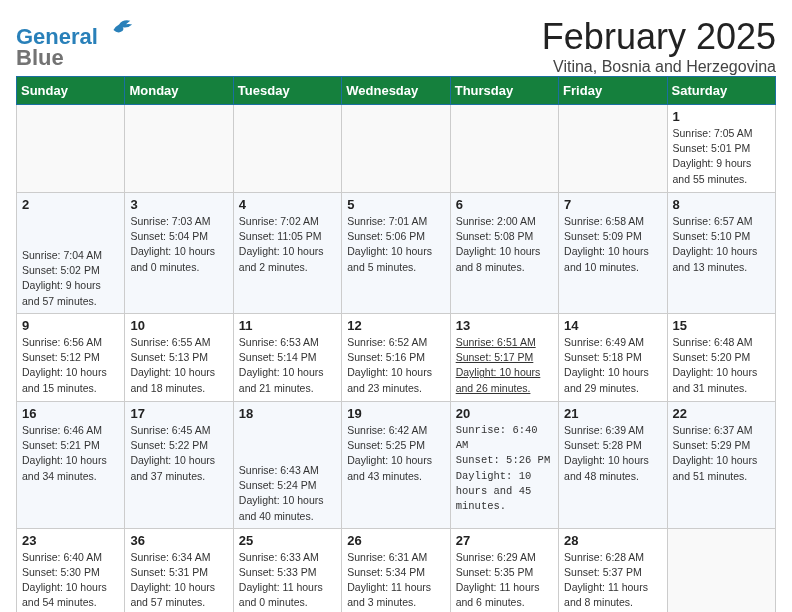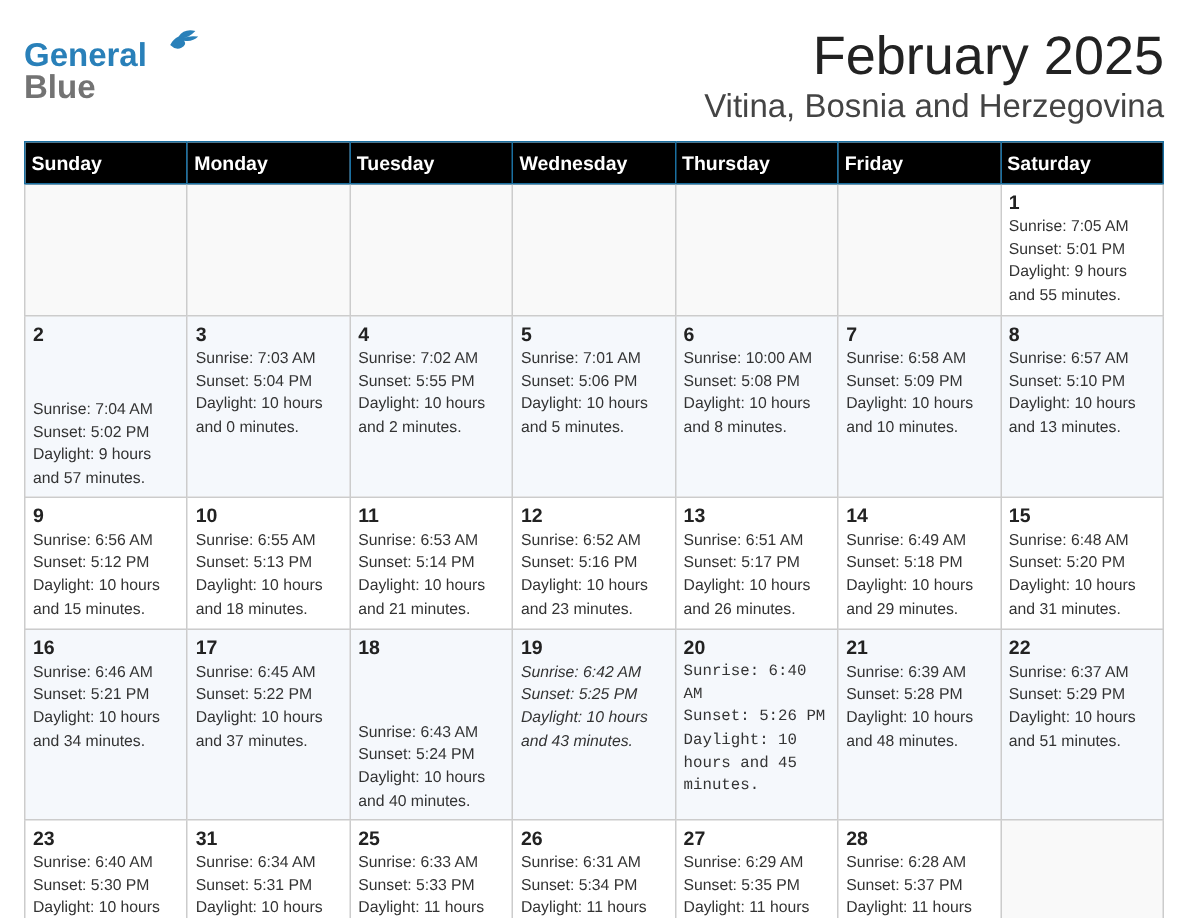--- a/index.html
+++ b/index.html
@@ -7,21 +7,20 @@
       font-family: Arial, sans-serif;
       background: #fff;
       width: 792px;
       min-height: 612px;
       padding: 16px;
     }
     .header {
       display: flex;
       justify-content: space-between;
       align-items: flex-start;
-      margin-bottom: 10px;
       gap: 18px;
     }
     .logo {
       display: flex;
       align-items: center;
     }
     .logo-text {
       font-size: 22px;
       font-weight: bold;
       color: #1a5276;
@@ -37,31 +36,31 @@
     }
     .title-block {
       text-align: right;
     }
     .main-title {
       font-size: 36px;
       font-weight: normal;
       color: #222;
     }
     .subtitle {
-      font-size: 22px;
+      font-size: 16px;
       color: #444;
       text-align: right;
     }
     table {
       width: 100%;
       border-collapse: collapse;
       table-layout: fixed;
     }
     thead tr th {
-      background-color: #000000;
+      background-color: #15803d;
       color: #fff;
       font-size: 13px;
       font-weight: bold;
       padding: 6px 4px;
       text-align: left;
       border: 1px solid #1a6fa0;
     }
     tbody tr td {
       border: 1px solid #ccc;
       vertical-align: top;
@@ -152,32 +151,32 @@
         </td>
         <td>
           <span class="day-num">3</span>
           <div class="day-info" style="white-space: pre-line;">Sunrise: 7:03 AM
 Sunset: 5:04 PM
 Daylight: 10 hours and 0 minutes.</div>
         </td>
         <td>
           <span class="day-num">4</span>
           <div class="day-info" style="white-space: pre-line;">Sunrise: 7:02 AM
-Sunset: 5:55 PM
+Sunset: 11:05 PM
 Daylight: 10 hours and 2 minutes.</div>
         </td>
         <td>
           <span class="day-num">5</span>
           <div class="day-info" style="white-space: pre-line;">Sunrise: 7:01 AM
 Sunset: 5:06 PM
 Daylight: 10 hours and 5 minutes.</div>
         </td>
         <td>
           <span class="day-num">6</span>
-          <div class="day-info" style="white-space: pre-line;">Sunrise: 10:00 AM
+          <div class="day-info" style="white-space: pre-line;">Sunrise: 2:00 AM
 Sunset: 5:08 PM
 Daylight: 10 hours and 8 minutes.</div>
         </td>
         <td>
           <span class="day-num">7</span>
           <div class="day-info" style="white-space: pre-line;">Sunrise: 6:58 AM
 Sunset: 5:09 PM
 Daylight: 10 hours and 10 minutes.</div>
         </td>
         <td>
@@ -207,21 +206,21 @@
 Daylight: 10 hours and 21 minutes.</div>
         </td>
         <td>
           <span class="day-num">12</span>
           <div class="day-info" style="white-space: pre-line;">Sunrise: 6:52 AM
 Sunset: 5:16 PM
 Daylight: 10 hours and 23 minutes.</div>
         </td>
         <td>
           <span class="day-num">13</span>
-          <div class="day-info" style="white-space: pre-line;">Sunrise: 6:51 AM
+          <div class="day-info" style="white-space: pre-line; text-decoration: underline;">Sunrise: 6:51 AM
 Sunset: 5:17 PM
 Daylight: 10 hours and 26 minutes.</div>
         </td>
         <td>
           <span class="day-num">14</span>
           <div class="day-info" style="white-space: pre-line;">Sunrise: 6:49 AM
 Sunset: 5:18 PM
 Daylight: 10 hours and 29 minutes.</div>
         </td>
         <td>
@@ -245,21 +244,21 @@
 Daylight: 10 hours and 37 minutes.</div>
         </td>
         <td>
           <span class="day-num">18</span>
           <div class="day-info" style="white-space: pre-line; margin-top: 42px;">Sunrise: 6:43 AM
 Sunset: 5:24 PM
 Daylight: 10 hours and 40 minutes.</div>
         </td>
         <td>
           <span class="day-num">19</span>
-          <div class="day-info" style="white-space: pre-line; font-style: italic;">Sunrise: 6:42 AM
+          <div class="day-info" style="white-space: pre-line;">Sunrise: 6:42 AM
 Sunset: 5:25 PM
 Daylight: 10 hours and 43 minutes.</div>
         </td>
         <td>
           <span class="day-num">20</span>
           <div class="day-info" style="white-space: pre-line; font-family: Liberation Mono, monospace;">Sunrise: 6:40 AM
 Sunset: 5:26 PM
 Daylight: 10 hours and 45 minutes.</div>
         </td>
         <td>
@@ -276,21 +275,21 @@
         </td>
       </tr>
       <tr>
         <td>
           <span class="day-num">23</span>
           <div class="day-info" style="white-space: pre-line;">Sunrise: 6:40 AM
 Sunset: 5:30 PM
 Daylight: 10 hours and 54 minutes.</div>
         </td>
         <td>
-          <span class="day-num">31</span>
+          <span class="day-num">36</span>
           <div class="day-info" style="white-space: pre-line;">Sunrise: 6:34 AM
 Sunset: 5:31 PM
 Daylight: 10 hours and 57 minutes.</div>
         </td>
         <td>
           <span class="day-num">25</span>
           <div class="day-info" style="white-space: pre-line;">Sunrise: 6:33 AM
 Sunset: 5:33 PM
 Daylight: 11 hours and 0 minutes.</div>
         </td>

